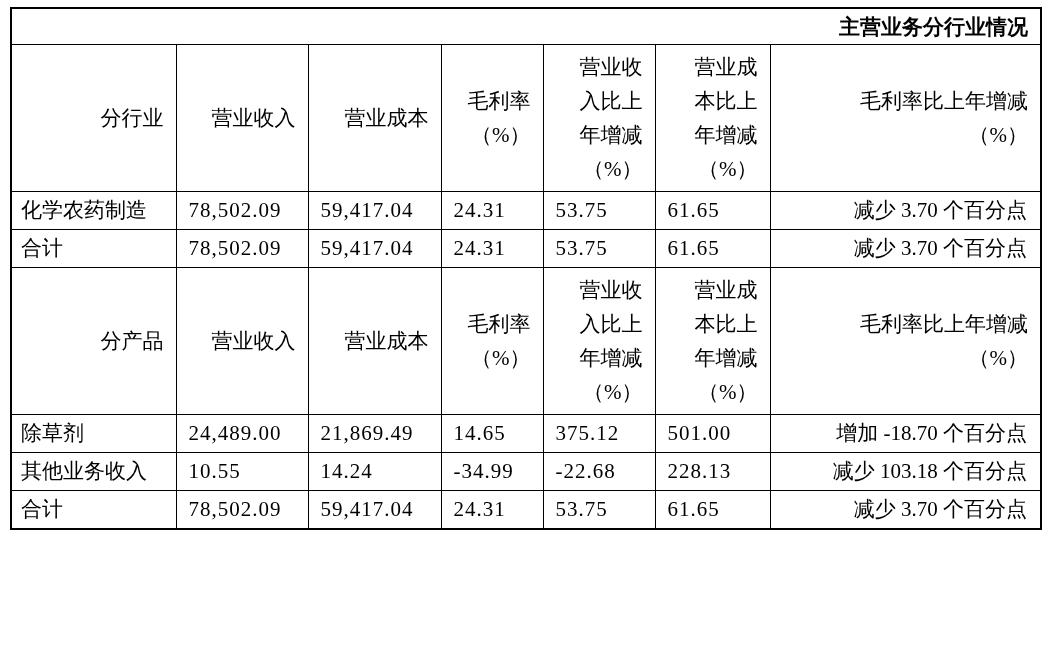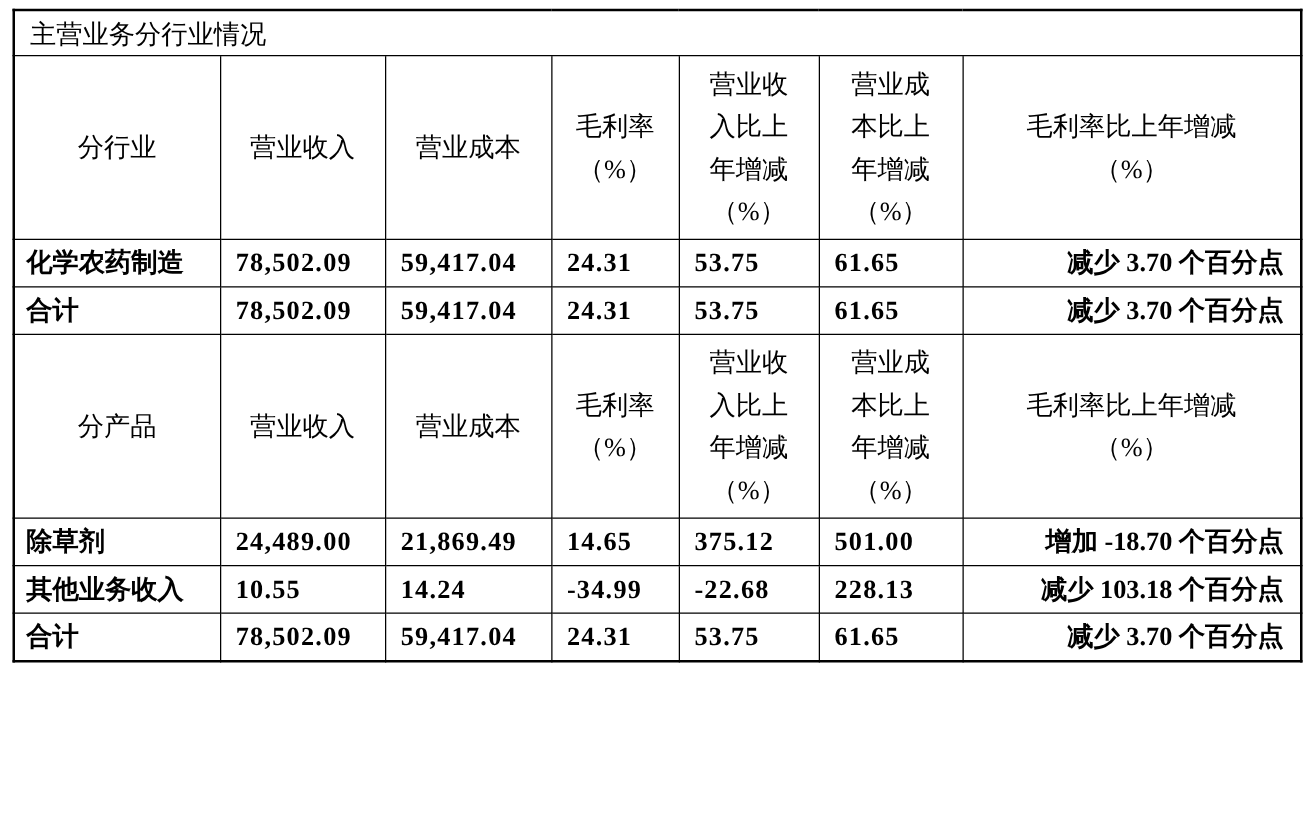--- a/index.html
+++ b/index.html
@@ -24,35 +24,35 @@
     color: #000000;
   }
   td {
     border: 1px solid #000000;
     padding: 0 12px;
     white-space: pre-wrap;
     overflow: hidden;
     line-height: 34px;
   }
   tr.title-row td {
-    text-align: left;
+    text-align: right;
     vertical-align: middle;
     height: 35px;
     line-height: 24px;
+    font-weight: bold;
   }
   tr.header-row td {
-    text-align: center;
+    text-align: right;
     vertical-align: middle;
     height: 146px;
   }
   tr.data-row td {
     vertical-align: top;
     height: 36px;
     padding-top: 1px;
-    font-weight: bold;
   }
   tr.data-row.tall td {
     height: 73px;
   }
   td.c-name {
     text-align: left;
     padding-left: 9px;
     padding-right: 4px;
   }
   td.c-num {

